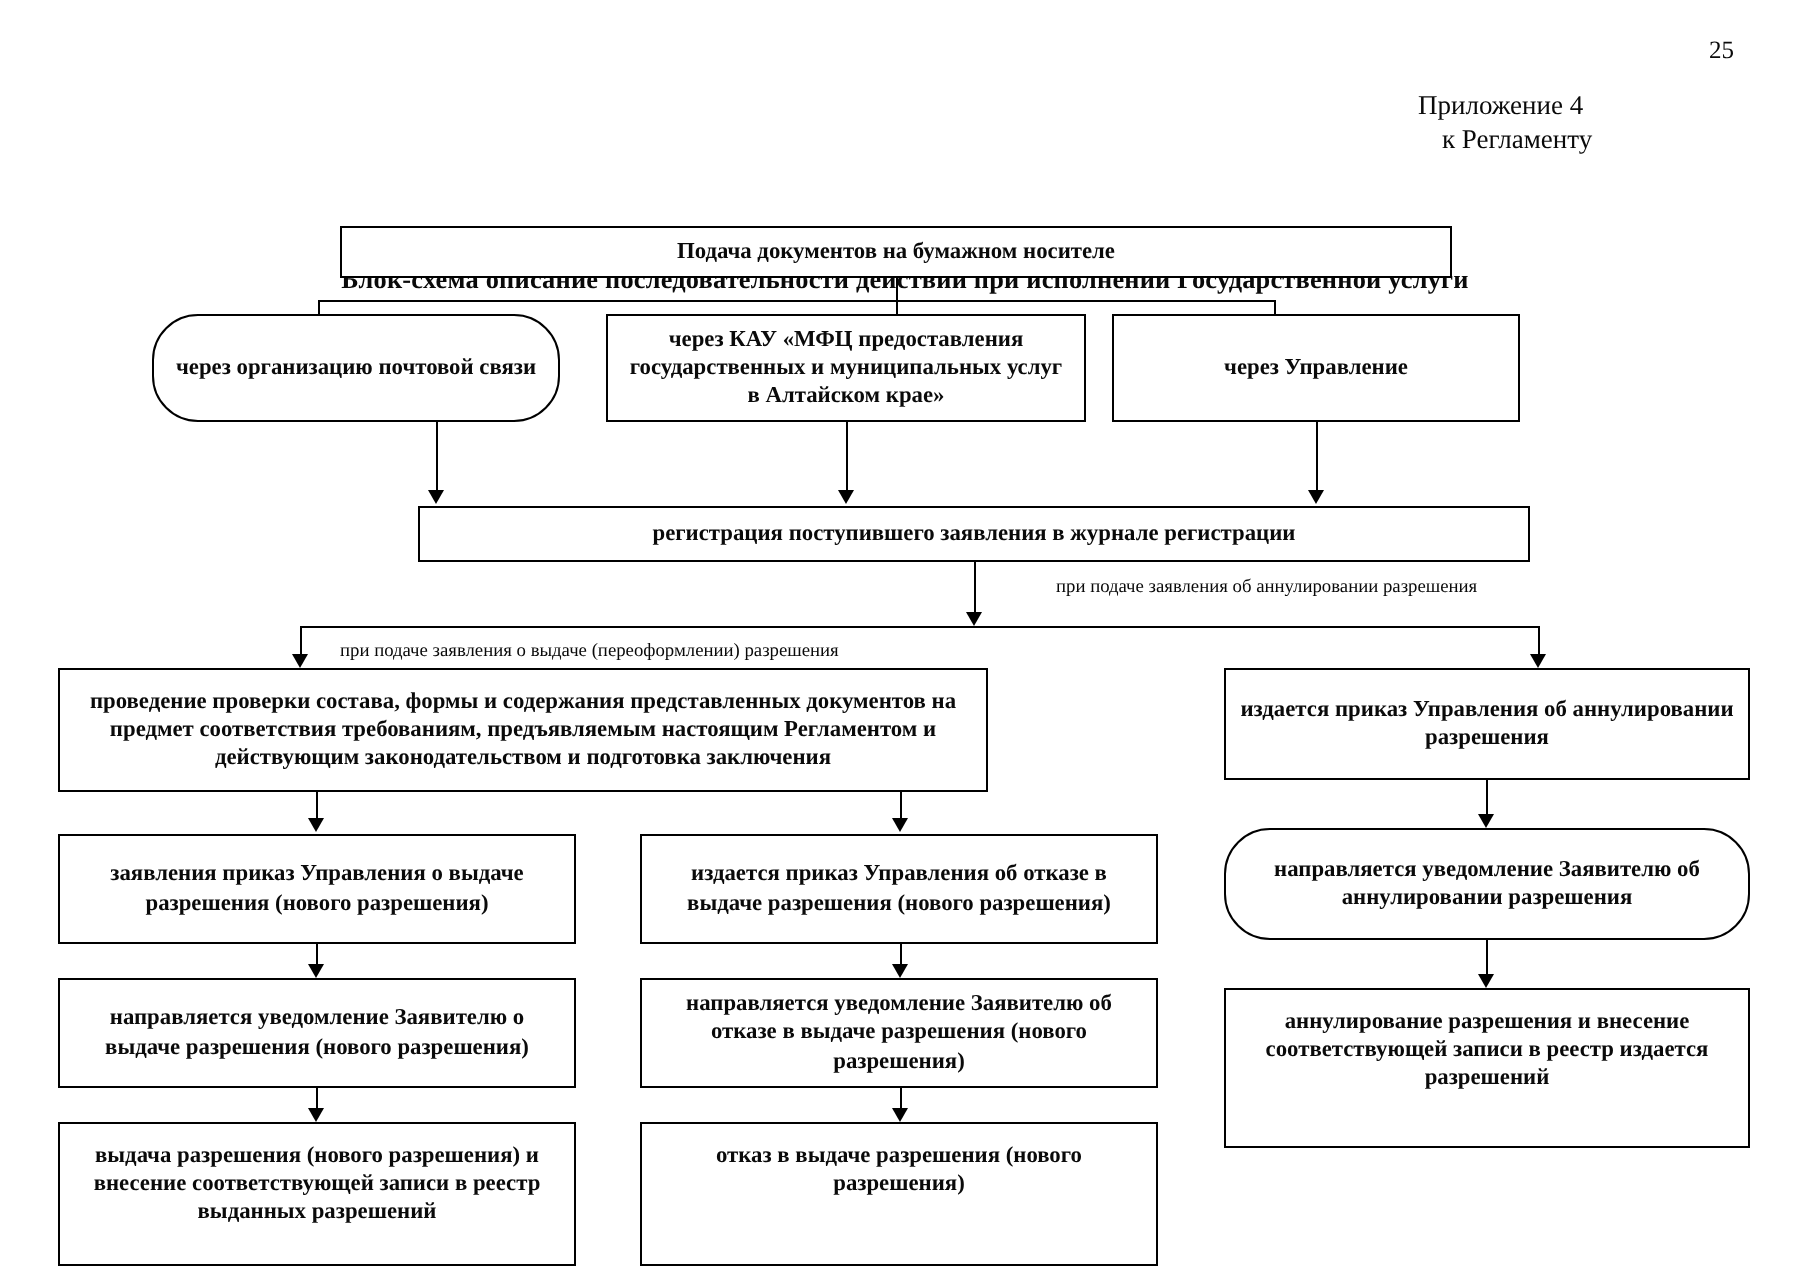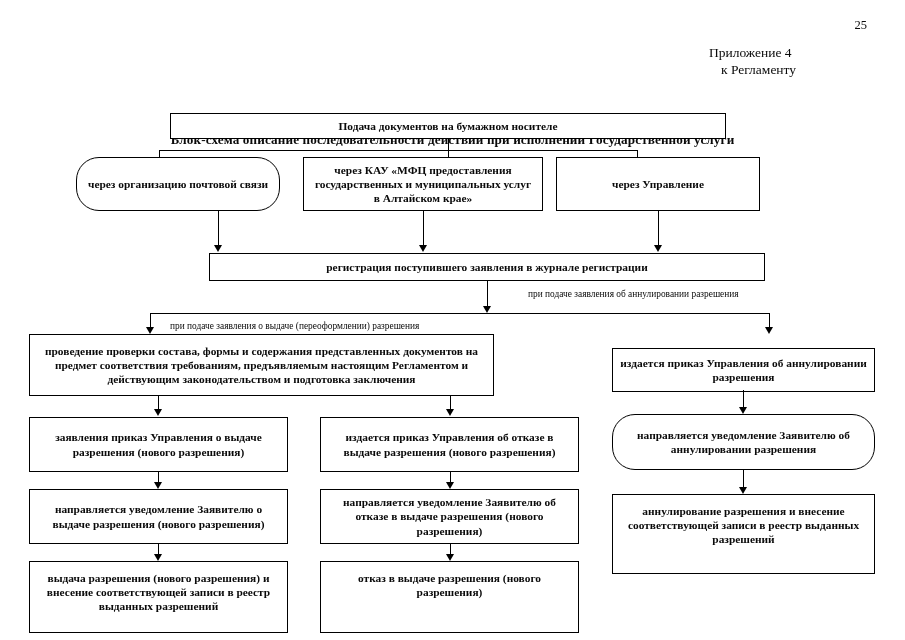--- a/index.html
+++ b/index.html
@@ -180,29 +180,29 @@
   <div class="abs box" style="left:320px; top:489px; width:259px; height:55px;">
     <div class="box-inner">направляется уведомление Заявителю об отказе в выдаче разрешения (нового разрешения)</div>
   </div>
   <div class="abs vline" style="left:450px; top:544px; height:13px;"></div>
   <div class="abs arrow-head" style="left:446px; top:554px;"></div>
 
   <div class="abs box tall-top" style="left:320px; top:561px; width:259px; height:72px;">
     <div class="box-inner">отказ в выдаче разрешения (нового разрешения)</div>
   </div>
 
-  <div class="abs box" style="left:612px; top:348px; width:263px; height:44px;">
+  <div class="abs box" style="left:612px; top:334px; width:263px; height:56px;">
     <div class="box-inner">издается приказ Управления об аннулировании разрешения</div>
   </div>
   <div class="abs vline" style="left:743px; top:390px; height:20px;"></div>
   <div class="abs arrow-head" style="left:739px; top:407px;"></div>
 
   <div class="abs box" style="left:612px; top:414px; width:263px; height:56px;border-radius:23px;">
     <div class="box-inner">направляется уведомление Заявителю об аннулировании разрешения</div>
   </div>
   <div class="abs vline" style="left:743px; top:470px; height:20px;"></div>
   <div class="abs arrow-head" style="left:739px; top:487px;"></div>
 
   <div class="abs box tall-top" style="left:612px; top:494px; width:263px; height:80px;">
-    <div class="box-inner">аннулирование разрешения и внесение соответствующей записи в реестр выданных разрешений</div>
+    <div class="box-inner">аннулирование разрешения и внесение соответствующей записи в реестр издается разрешений</div>
   </div>
 
 </div>
 
 </body></html>

